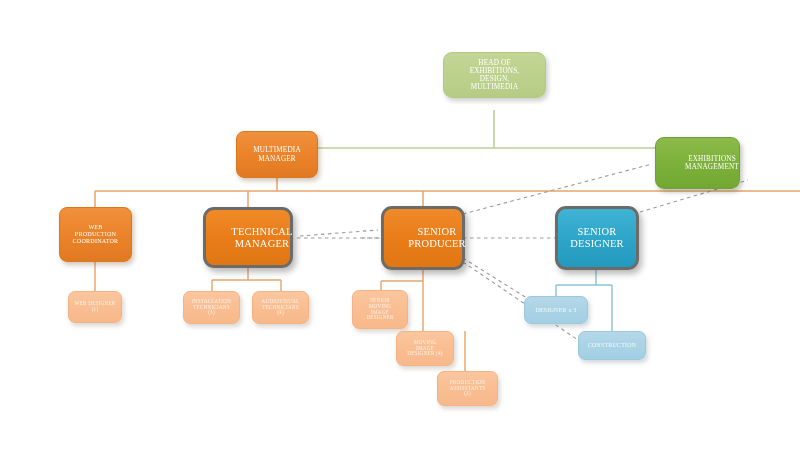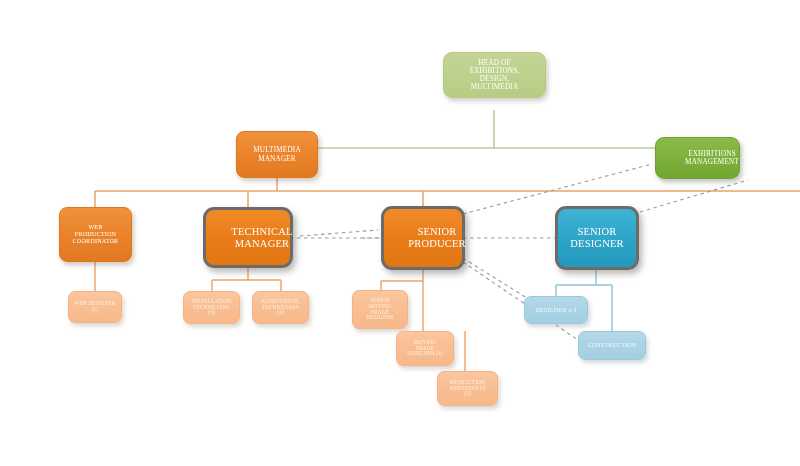--- a/index.html
+++ b/index.html
@@ -152,21 +152,21 @@
     </g>
   </svg>
 
   <div class="node n-head" style="left:443px; top:52px; width:103px; height:46px;">
     <span class="label">HEAD OF
 EXHIBITIONS,
 DESIGN,
 MULTIMEDIA</span>
   </div>
 
-  <div class="node n-exhib" style="left:655px; top:137px; width:85px; height:42px;padding-left:29px;">
+  <div class="node n-exhib" style="left:655px; top:137px; width:85px; height:52px;padding-left:29px;">
     <span class="label">EXHIBITIONS
 MANAGEMENT</span>
   </div>
 
   <div class="node n-orange" style="left:236px; top:131px; width:82px; height:47px;">
     <span class="label">MULTIMEDIA
 MANAGER</span>
   </div>
 
   <div class="node n-orange small" style="left:59px; top:207px; width:73px; height:55px;">

